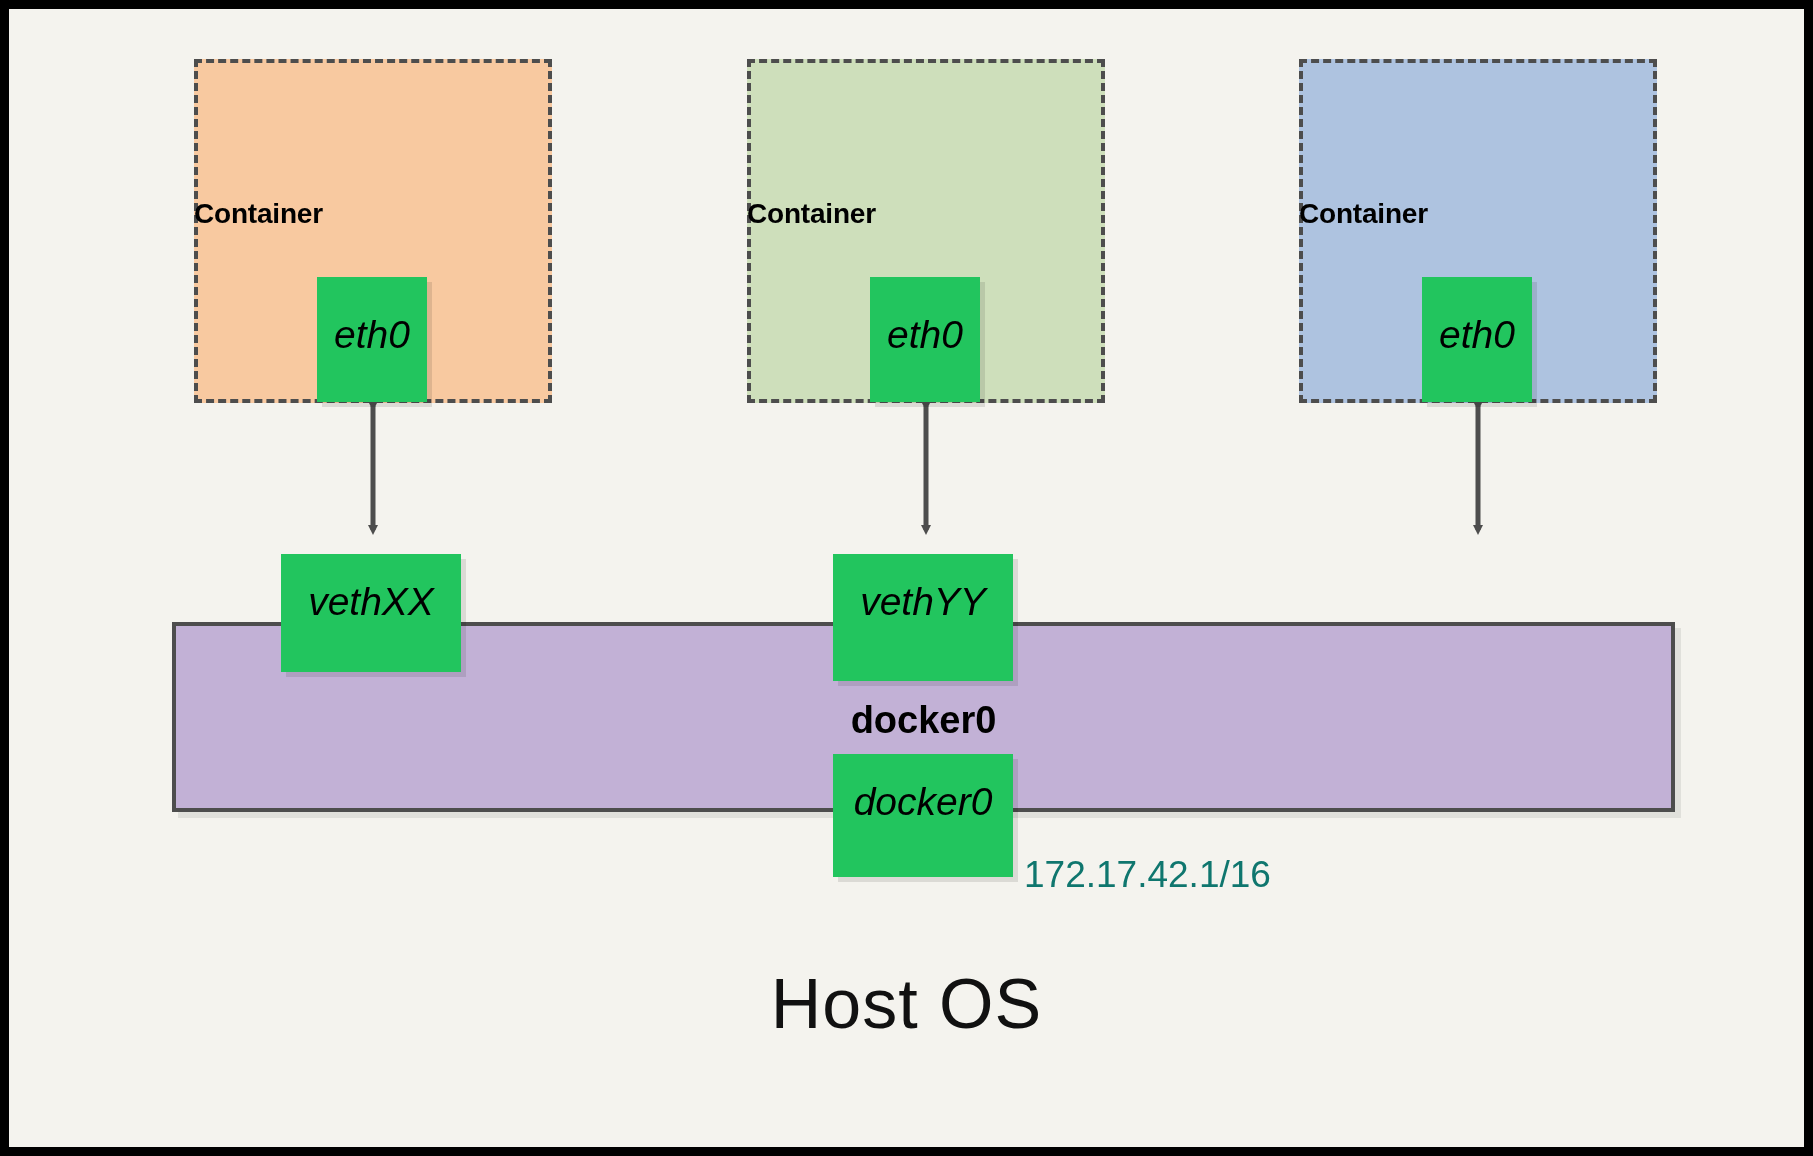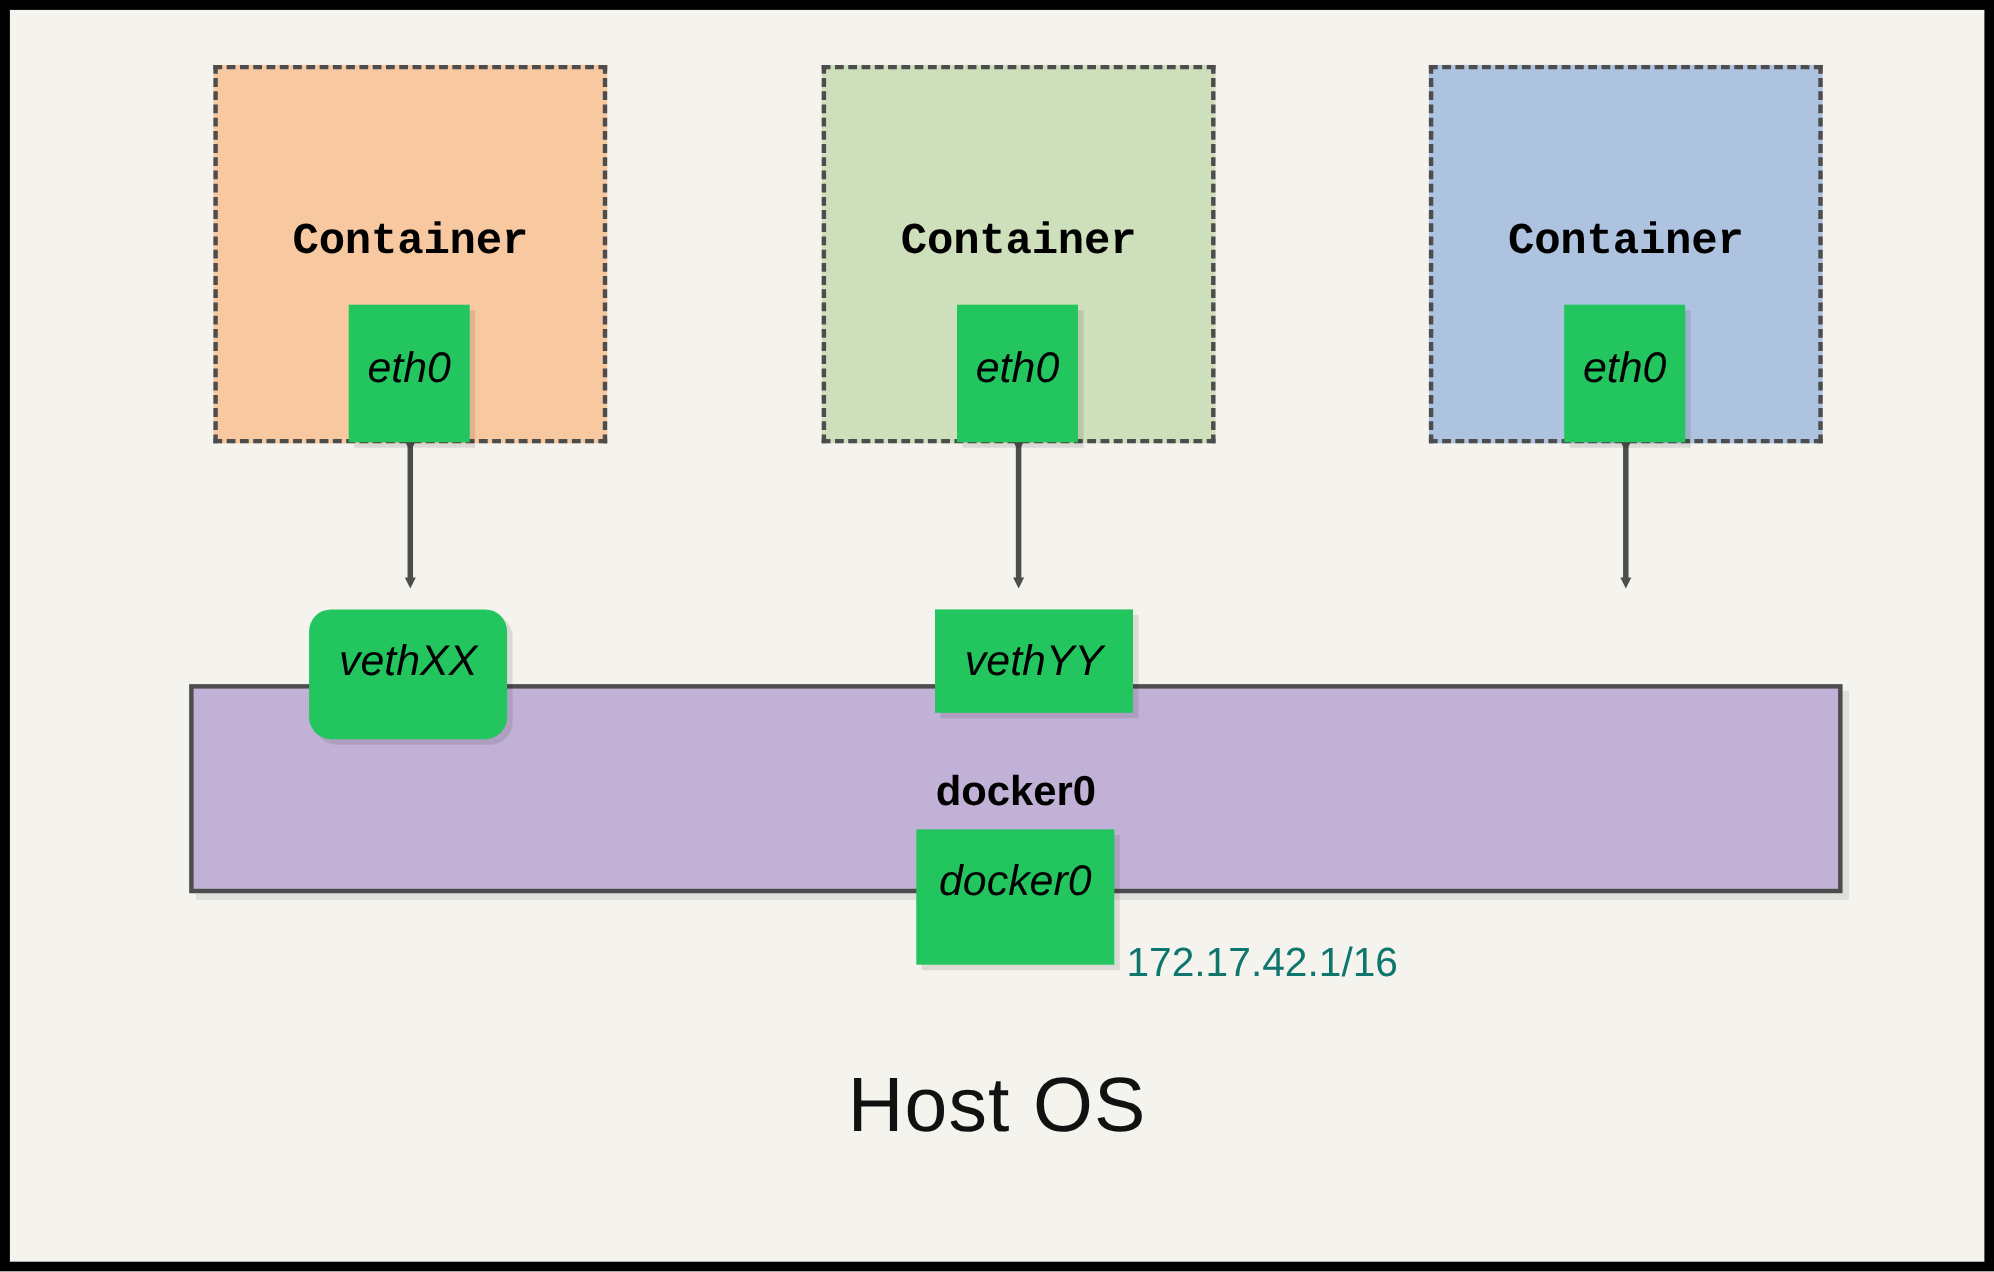--- a/index.html
+++ b/index.html
@@ -21,26 +21,24 @@
   
   .container-box {
     position: absolute;
     border: 4px dashed #4d4d4d;
     box-sizing: border-box;
   }
   .container-title {
     position: absolute;
     left: 0;
     right: 0;
-    text-align: center;
-    font-size: 40px;
+    font-size: 28px;
     font-weight: bold;
     color: #000000;
     letter-spacing: -0.2px;
-    font-family: Liberation Mono, monospace;
   }
 
   
   .iface-box {
     position: absolute;
     background: #22c55e;
     box-sizing: border-box;
     display: flex;
     align-items: center;
     justify-content: center;
@@ -139,23 +137,23 @@
   <svg class="arrow-svg" style="left:1447px; top:386px; width:44px; height:146px;" viewBox="0 0 44 146">
     <line x1="22" y1="11" x2="22" y2="135" stroke="#4d4d4d" stroke-width="5" marker-start="url(#at)" marker-end="url(#ah)"></line>
   </svg>
 
   <div class="iface-box label-bottom" style="left:308px; top:268px; width:110px; height:125px;">eth0</div>
 
   <div class="iface-box label-bottom" style="left:861px; top:268px; width:110px; height:125px;">eth0</div>
 
   <div class="iface-box label-bottom" style="left:1413px; top:268px; width:110px; height:125px;">eth0</div>
 
-  <div class="iface-box label-top" style="left:272px; top:545px; width:180px; height:118px;border-radius:20px;">vethXX</div>
+  <div class="iface-box label-top" style="left:272px; top:545px; width:180px; height:118px;">vethXX</div>
 
-  <div class="iface-box label-top" style="left:824px; top:545px; width:180px; height:94px;margin-left:17px;">vethYY</div>
+  <div class="iface-box label-top" style="left:824px; top:545px; width:180px; height:127px;">vethYY</div>
 
 
   <div class="iface-box label-top" style="left:824px; top:745px; width:180px; height:123px;">docker0</div>
 
   <div class="ip-text" style="left:1015px; top:845px;">172.17.42.1/16</div>
 
   <div class="host-os" style="top:955px;">Host OS</div>
 
 </div>
 

